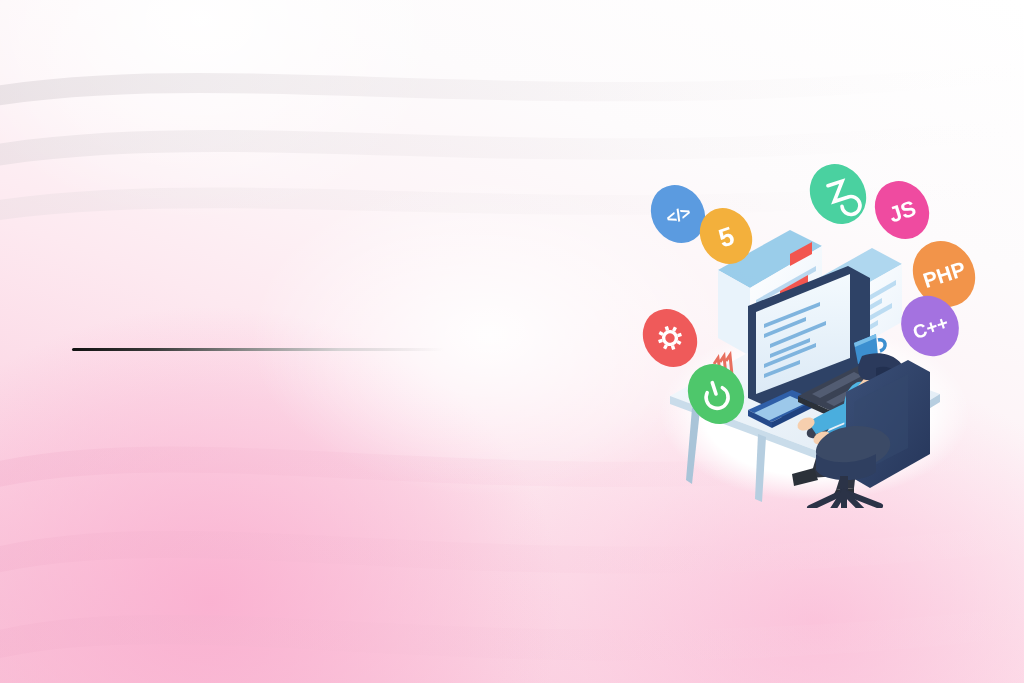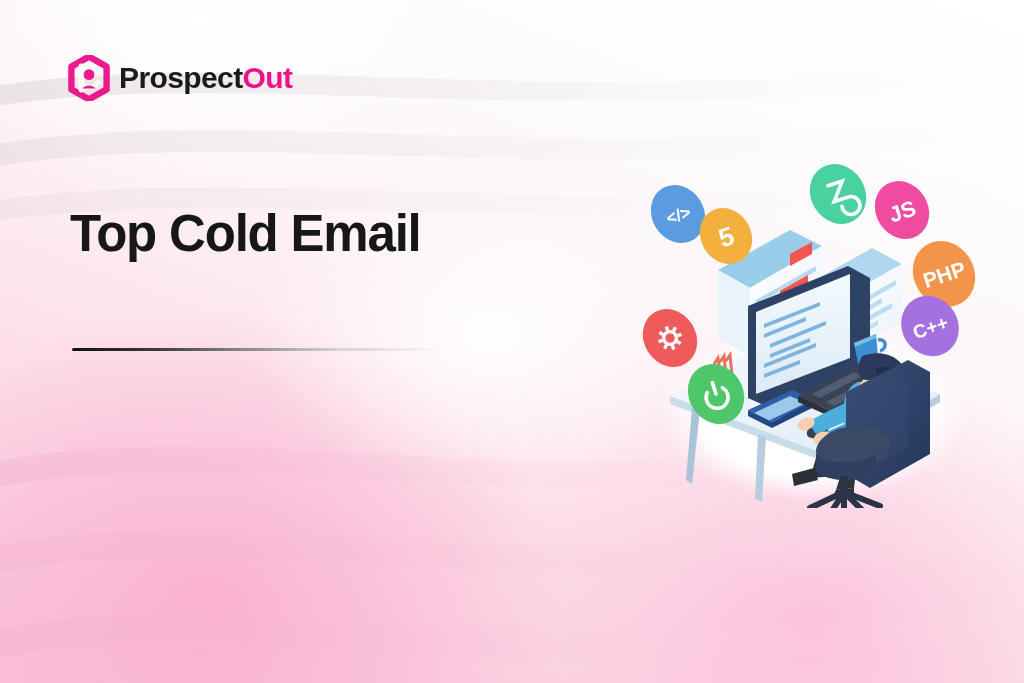--- a/index.html
+++ b/index.html
@@ -84,35 +84,22 @@
       </linearGradient>
     </defs>
     <path d="M-40,92 C230,40 520,118 1064,58 L1064,76 C520,138 230,60 -40,112 Z" fill="url(#wf)"></path>
     <path d="M-40,150 C250,96 540,176 1064,112 L1064,132 C540,198 250,118 -40,172 Z" fill="url(#wf)" opacity=".75"></path>
     <path d="M-40,206 C240,156 560,230 1064,170 L1064,188 C560,250 240,178 -40,226 Z" fill="url(#wf)" opacity=".5"></path>
     <path d="M-40,470 C210,404 470,506 1064,436 L1064,460 C470,532 210,430 -40,496 Z" fill="url(#wp)" opacity=".55"></path>
     <path d="M-40,556 C200,486 480,592 1064,520 L1064,546 C480,620 200,514 -40,582 Z" fill="url(#wp)" opacity=".5"></path>
     <path d="M-40,640 C190,570 470,676 1064,602 L1064,632 C470,708 190,600 -40,668 Z" fill="url(#wp)" opacity=".45"></path>
   </svg>
 
-  <div class="logo">
-    <svg class="logo-mark" viewBox="0 0 42 46">
-      <path d="M21 1.6 L38.6 11.6 L38.6 34.4 L21 44.4 L3.4 34.4 L3.4 11.6 Z" fill="none" stroke="#ec1a8c" stroke-width="6.4" stroke-linejoin="round"></path>
-      <path d="M12.4 27.5 A10 10 0 0 0 29.6 27.5" fill="none" stroke="#ffffff" stroke-width="5.2" stroke-linecap="round"></path>
-      <rect x="10.6" y="8.5" width="5.6" height="29" rx="2.4" fill="#ffffff"></rect>
-      <circle cx="21" cy="19.6" r="5.4" fill="#ec1a8c"></circle>
-      <path d="M14.3 33.6 A8.6 8.6 0 0 1 27.7 33.6" fill="#ec1a8c"></path>
-    </svg>
-    <div class="logo-text">
-      <span class="part-a">Prospect</span><span class="part-b">Out</span>
-    </div>
-  </div>
 
   <div class="headline">
-    <h1>Top Cold Email</h1>
   </div>
   <div class="rule"></div>
 
   <svg class="art" viewBox="0 0 350 350">
     <defs>
       <linearGradient id="deskTop" x1="0" y1="0" x2="1" y2="1">
         <stop offset="0" stop-color="#f6fafd"></stop>
           <stop offset="1" stop-color="#dfeaf4"></stop>
       </linearGradient>
       <linearGradient id="scr" x1="0" y1="0" x2="0" y2="1">

